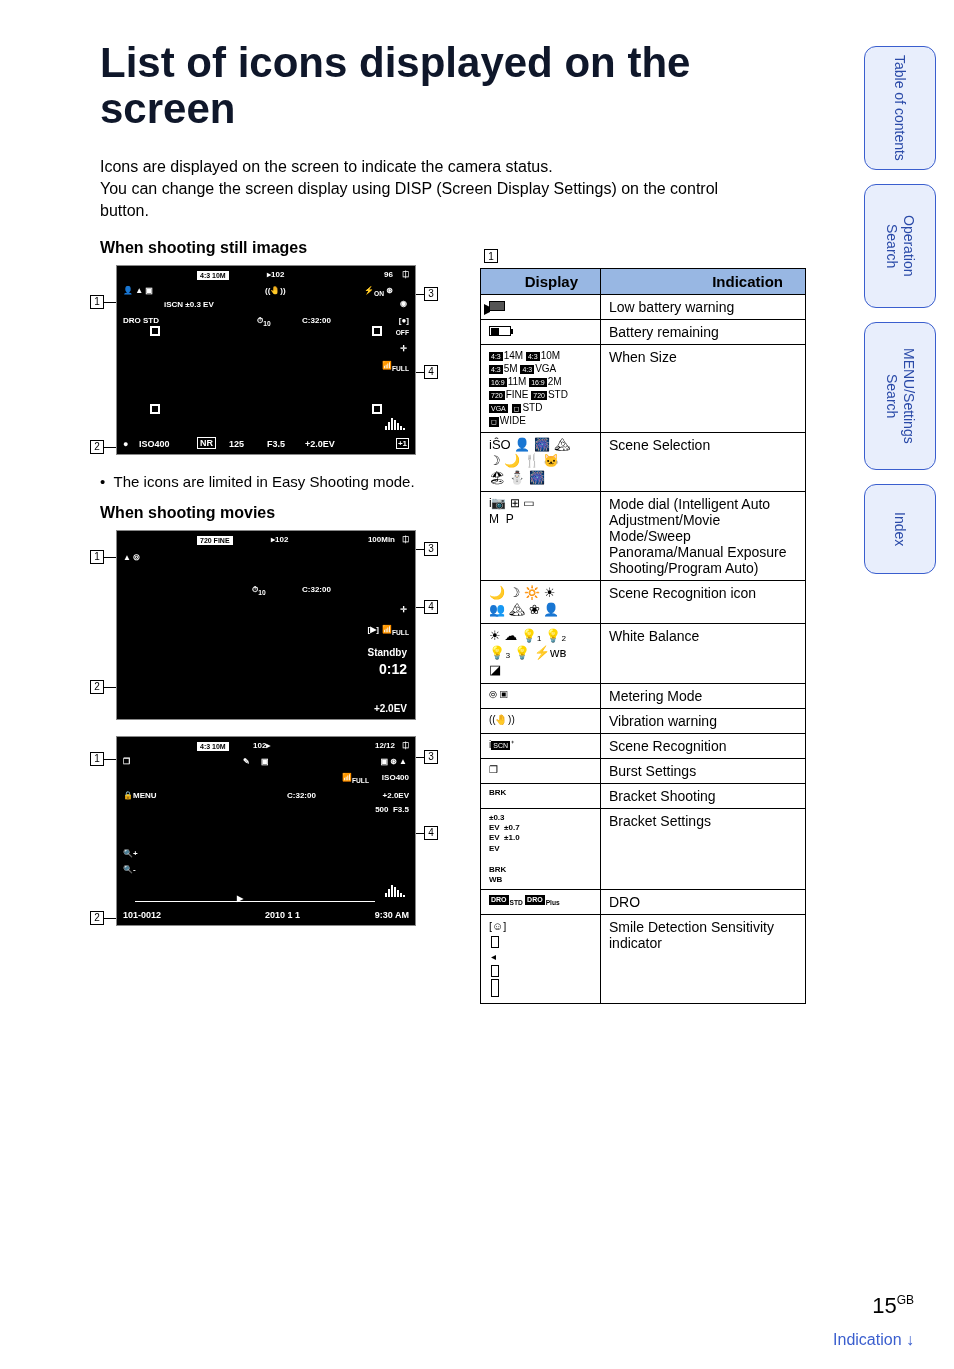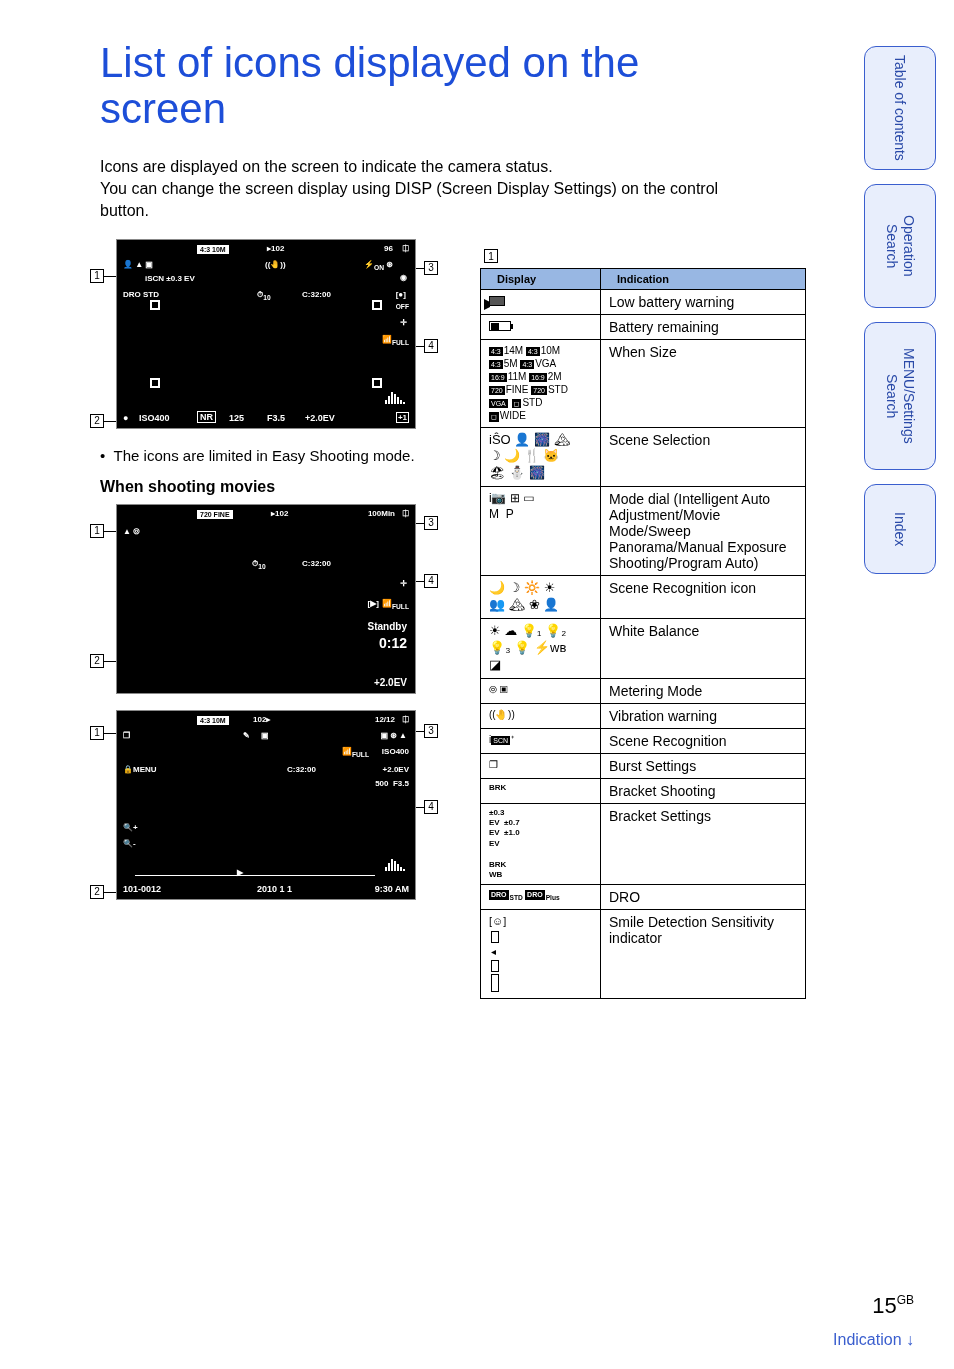--- a/index.html
+++ b/index.html
@@ -9,23 +9,23 @@
     height: 1369px;
     position: relative;
     background: #fff;
     color: #000;
   }
   .page-content {
     padding: 40px 40px 20px 100px;
     width: 800px;
   }
   h1 {
-    color: #1d4ed8;
+    color: #0f172a;
     font-size: 42px;
-    font-weight: normal;
+    font-weight: bold;
     line-height: 1.1;
     margin-bottom: 24px;
   }
   .intro {
     font-size: 16px;
     margin-bottom: 18px;
     line-height: 1.35;
   }
   .subhead {
     font-weight: bold;
@@ -34,20 +34,21 @@
     margin-top: 10px;
   }
   .screen-box {
     position: relative;
     width: 300px;
     height: 190px;
     background: #000;
     border: 1px solid #888;
     margin-left: 16px;
     margin-bottom: 8px;
+    text-align: right;
   }
   .screen-box .white-frame-corner { position:absolute; width:10px; height:10px; border:2px solid #fff; }
   .tl { top:60px; left:33px; border-right:none; border-bottom:none;}
   .tr { top:60px; right:33px; border-left:none; border-bottom:none;}
   .bl { bottom:40px; left:33px; border-right:none; border-top:none;}
   .br { bottom:40px; right:33px; border-left:none; border-top:none;}
   .screen-text { color:#fff; font-size:8px; position:absolute; font-weight:bold;}
   .bullet-row {
     font-size: 15px;
     margin: 8px 0 14px 0;
@@ -67,23 +68,23 @@
     font-size:10px; text-align:center; line-height:13px;
     margin-left:4px;
   }
   table.icons {
     border-collapse: collapse;
     width: 100%;
     margin-top: 4px;
   }
   table.icons th {
     background: #98b7e3;
-    text-align: left;
-    font-size: 11px;
-    padding: 4px 16px;
+    text-align: right;
+    font-size: 15px;
+    padding: 4px 22px;
     border: 1px solid #000;
   }
   table.icons td {
     border: 1px solid #000;
     font-size: 14px;
     padding: 4px 8px;
     vertical-align: top;
   }
   table.icons td.display-col {
     width: 120px;
@@ -167,40 +168,41 @@
 </head>
 <body>
 
 <div class="page-content">
   <h1>List of icons displayed on the screen</h1>
   <p class="intro">
     <span>Icons are displayed on the screen to indicate the camera status.</span><br>
     <span>You can change the screen display using DISP (Screen Display Settings) on the control button.</span>
   </p>
 
+  <p class="subhead">When shooting still images</p>
   <div class="screen-container" style="height:200px;">
     <div class="cnum" style="left:-10px; top:30px;">1</div>
     <div class="cline" style="left:4px; top:37px; width:12px;"></div>
     <div class="cnum" style="left:-10px; top:175px;">2</div>
     <div class="cline" style="left:4px; top:182px; width:12px;"></div>
     <div class="cnum" style="left:324px; top:22px;">3</div>
     <div class="cline" style="left:316px; top:29px; width:8px;"></div>
     <div class="cnum" style="left:324px; top:100px;">4</div>
     <div class="cline" style="left:316px; top:107px; width:8px;"></div>
     <div class="screen-box">
       <span class="screen-text" style="top:6px; left:6px;"><span class="batt-icon"><span class="batt-fill"></span></span></span>
       <span class="screen-text" style="top:4px; left:80px;"><span class="black-tag" style="background:#fff;color:#000;border:1px solid #fff;">4:3 10M</span></span>
       <span class="screen-text" style="top:4px; left:150px;">▸<span>102</span></span>
       <span class="screen-text" style="top:4px; right:22px;">96</span>
       <span class="screen-text" style="top:4px; right:6px;">⎅</span>
       <span class="screen-text" style="top:20px; left:6px;">👤 ▲ ▣</span>
       <span class="screen-text" style="top:20px; left:148px;">((🤚))</span>
       <span class="screen-text" style="top:20px; right:22px;">⚡<sub>ON</sub> ⊛</span>
       <span class="screen-text" style="top:33px; right:8px;">◉</span>
-      <span class="screen-text" style="top:34px; left:0;padding-left:28px;">iSCN <span>±0.3 EV</span></span>
+      <span class="screen-text" style="top:34px; left:19px;padding-left:28px;">iSCN <span>±0.3 EV</span></span>
       <span class="screen-text" style="top:50px; left:6px;">DRO STD</span>
       <span class="screen-text" style="top:50px; left:140px;">⏱<sub>10</sub></span>
       <span class="screen-text" style="top:50px; left:185px;">C:32:00</span>
       <span class="screen-text" style="top:50px; right:6px;">[●]<br><sub>OFF</sub></span>
       <span class="screen-text" style="top:78px; right:8px;">✛</span>
       <span class="screen-text" style="top:95px; right:6px;">📶<sub>FULL</sub></span>
       <div class="white-frame-corner tl"></div>
       <div class="white-frame-corner tr"></div>
       <div class="white-frame-corner bl"></div>
       <div class="white-frame-corner br"></div>
@@ -283,21 +285,21 @@
         <span class="histogram-icon">
           <span style="left:2px;height:4px;"></span><span style="left:5px;height:8px;"></span>
           <span style="left:8px;height:12px;"></span><span style="left:11px;height:10px;"></span>
           <span style="left:14px;height:7px;"></span><span style="left:17px;height:4px;"></span>
           <span style="left:20px;height:2px;"></span>
         </span>
       </span>
       <span class="screen-text" style="bottom:23px; left:18px; right:40px; height:1px; background:#fff;"></span>
       <span class="screen-text" style="bottom:22px; left:120px;">▶</span>
       <span class="screen-text" style="bottom:5px; left:6px; font-size:9px;">101-0012</span>
-      <span class="screen-text" style="bottom:5px; left:140px; font-size:9px;">2010  1  1</span>
+      <span class="screen-text" style="bottom:5px; left:148px; font-size:9px;">2010  1  1</span>
       <span class="screen-text" style="bottom:5px; right:6px; font-size:9px;">9:30 AM</span>
     </div>
   </div>
 </div>
 
 <div class="right-col">
   <span class="table-num">1</span>
   <table class="icons">
     <tbody>
         <tr>

